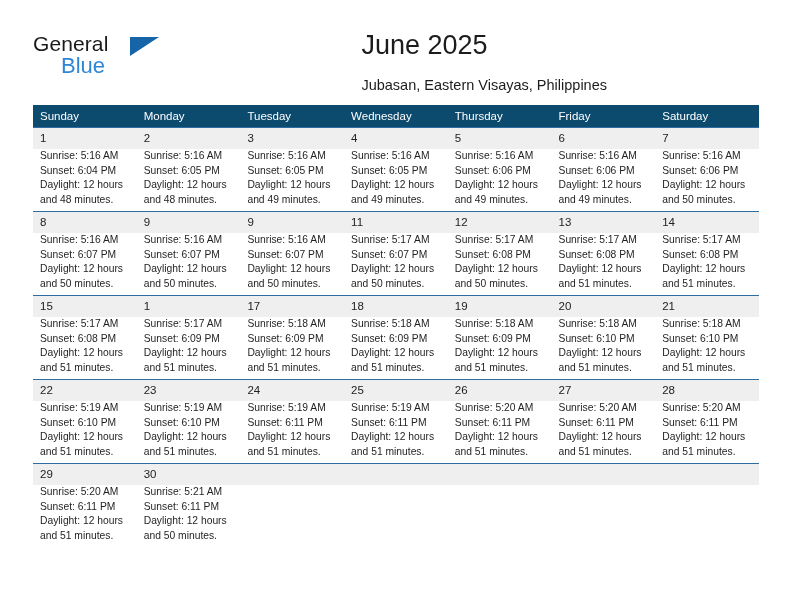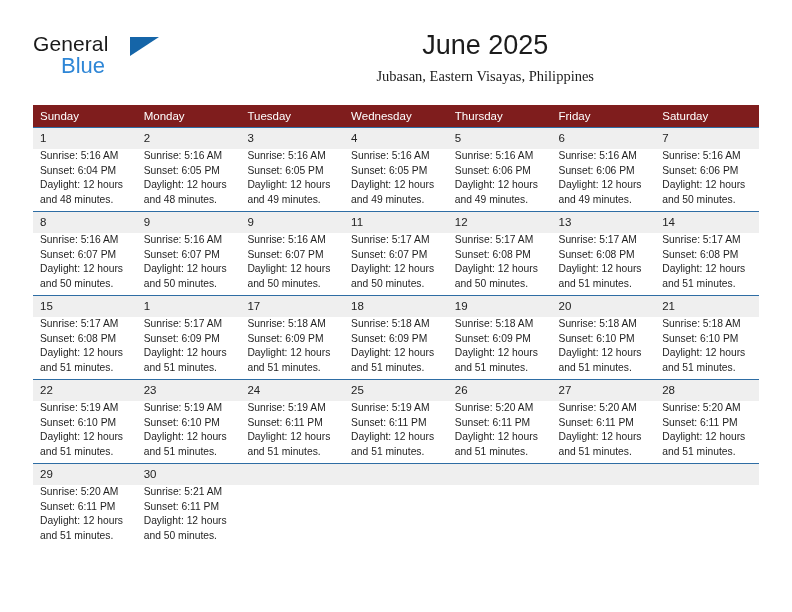--- a/index.html
+++ b/index.html
@@ -57,50 +57,49 @@
   .logo-blue {
     position: absolute;
     left: 28px;
     top: 21px;
     font-size: 22px;
     color: #2e86d6;
     font-family: Liberation Sans, sans-serif;
   }
   .title-block {
     position: absolute;
-    right: 13px;
+    right: 0;
     top: 0;
-    text-align: center;
+    text-align: left;
   }
   .cal-title {
     font-size: 27px;
     color: #1c1c1c;
     line-height: 34px;
     white-space: nowrap;
   }
   .cal-subtitle {
     font-size: 14.5px;
     color: #1c1c1c;
     line-height: 22px;
-    margin-top: 3px;
+    margin-top: 12px;
     white-space: nowrap;
-    font-family: Liberation Serif, serif;
   }
 
   
   .calendar {
     position: absolute;
     left: 33px;
     top: 105px;
     width: 726px;
     border-collapse: collapse;
     table-layout: fixed;
   }
   .calendar th {
-    background: #7f1d1d;
+    background: #0c4a6e;
     color: #ffffff;
     font-size: 11.5px;
     font-weight: normal;
     text-align: left;
     padding: 5px 0 5px 7px;
     height: 11px;
     border: none;
   }
   .calendar td {
     vertical-align: top;

